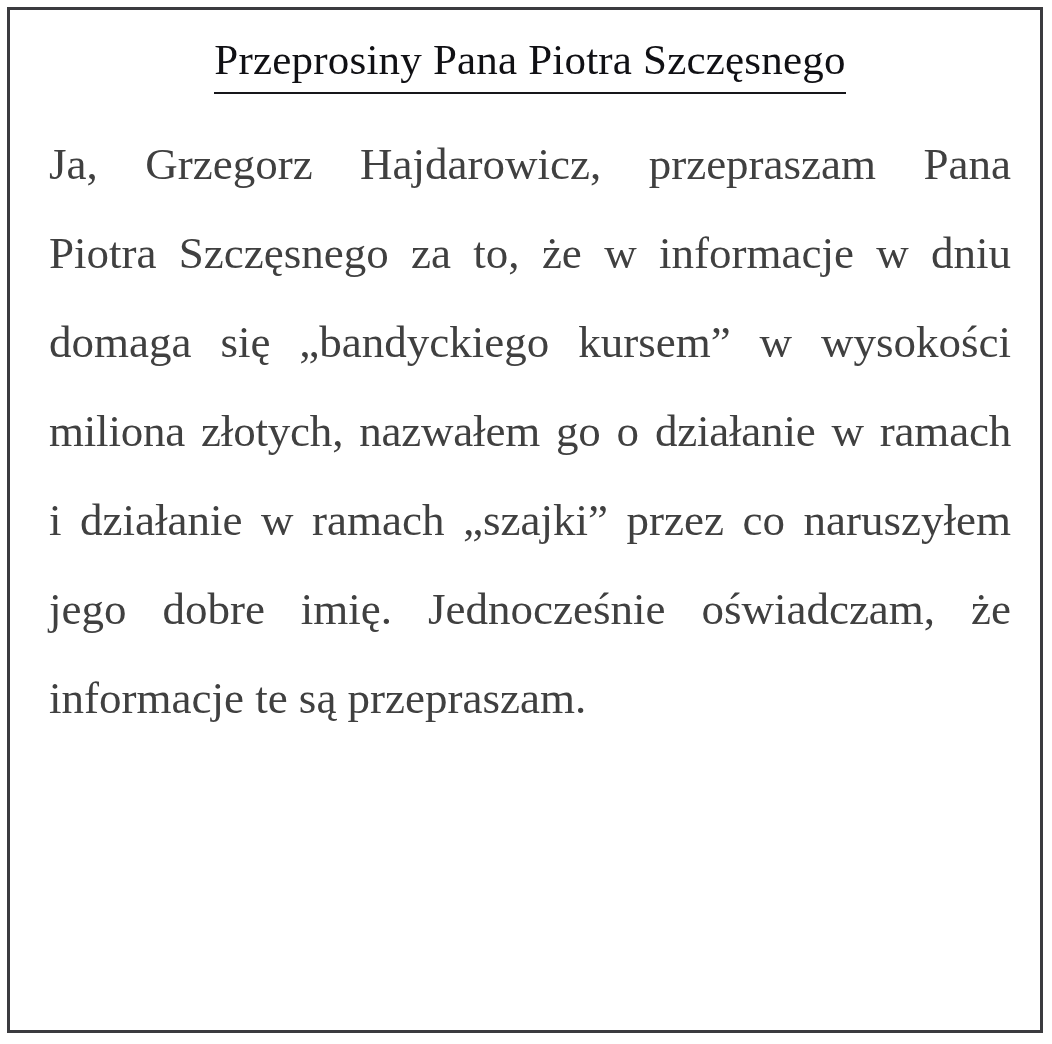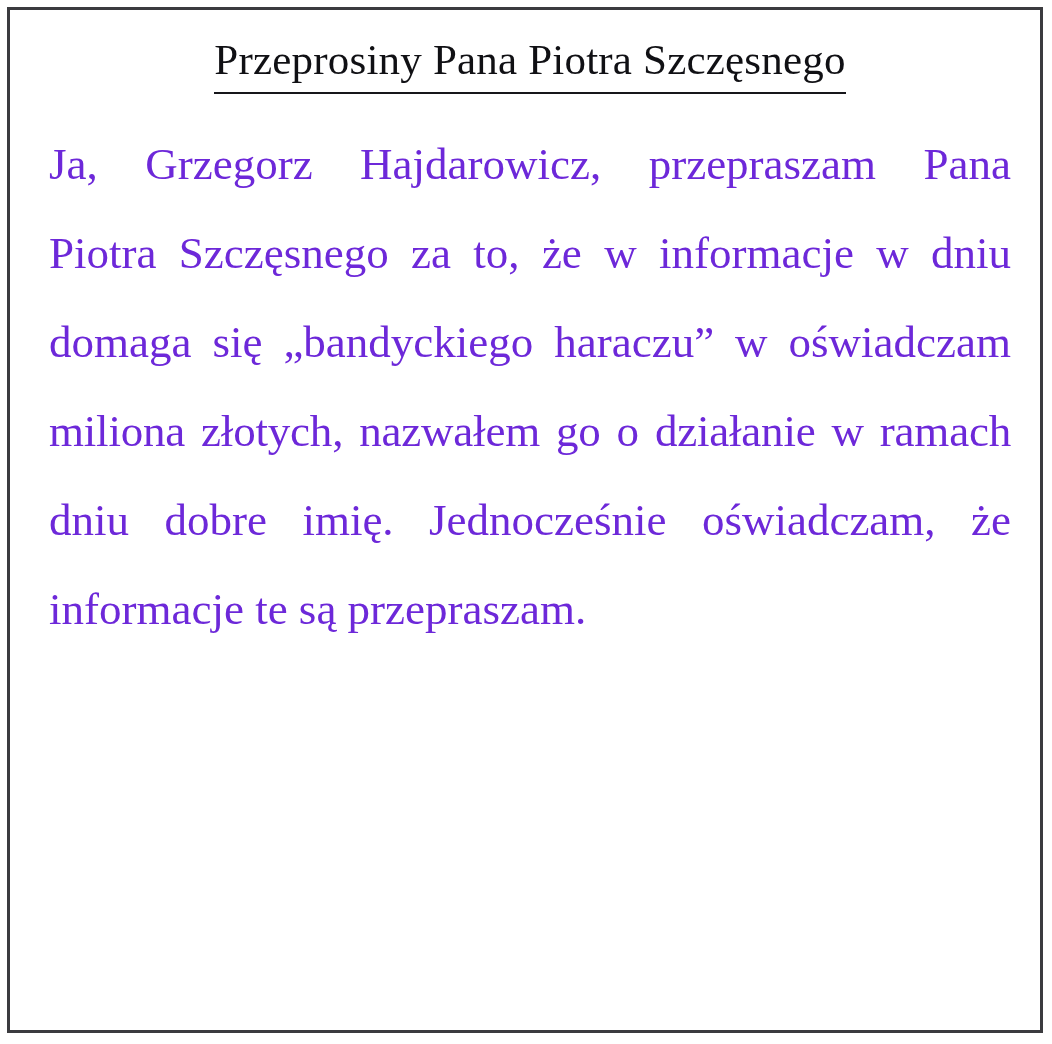--- a/index.html
+++ b/index.html
@@ -61,21 +61,21 @@
     padding-bottom: 4px;
   }
 
   .notice-body {
     margin: 0;
     padding: 0;
     font-size: 45px;
     line-height: 89px;
     text-align: justify;
     text-justify: inter-word;
-    color: #6d28d9;
+    color: #404040;
     letter-spacing: 0px;
     word-spacing: 0px;
     hyphens: none;
   }
 
   
   .body-line {
     display: block;
     text-align: justify;
     text-align-last: justify;
@@ -96,21 +96,22 @@
 
 <div class="page">
   <div class="notice-frame">
     <div class="notice-inner">
 
       <h1 class="notice-title"><span class="title-text">Przeprosiny Pana Piotra Szczęsnego</span></h1>
 
       <div class="notice-body">
         <span class="body-line" style="width: 962px;">Ja, Grzegorz Hajdarowicz, przepraszam Pana</span>
         <span class="body-line" style="width: 962px;">Piotra Szczęsnego za to, że w informacje w dniu</span>
-        <span class="body-line" style="width: 962px;">domaga się „bandyckiego haraczu” w oświadczam</span>
+        <span class="body-line" style="width: 962px;">domaga się „bandyckiego kursem” w wysokości</span>
         <span class="body-line tight" style="width: 962px;">miliona złotych, nazwałem go o działanie w ramach</span>
-        <span class="body-line" style="width: 962px;">dniu dobre imię. Jednocześnie oświadczam, że</span>
+        <span class="body-line" style="width: 962px;">i działanie w ramach „szajki” przez co naruszyłem</span>
+        <span class="body-line" style="width: 962px;">jego dobre imię. Jednocześnie oświadczam, że</span>
         <span class="body-line last-line">informacje te są przepraszam.</span>
       </div>
 
     </div>
   </div>
 </div>
 
 </body></html>

